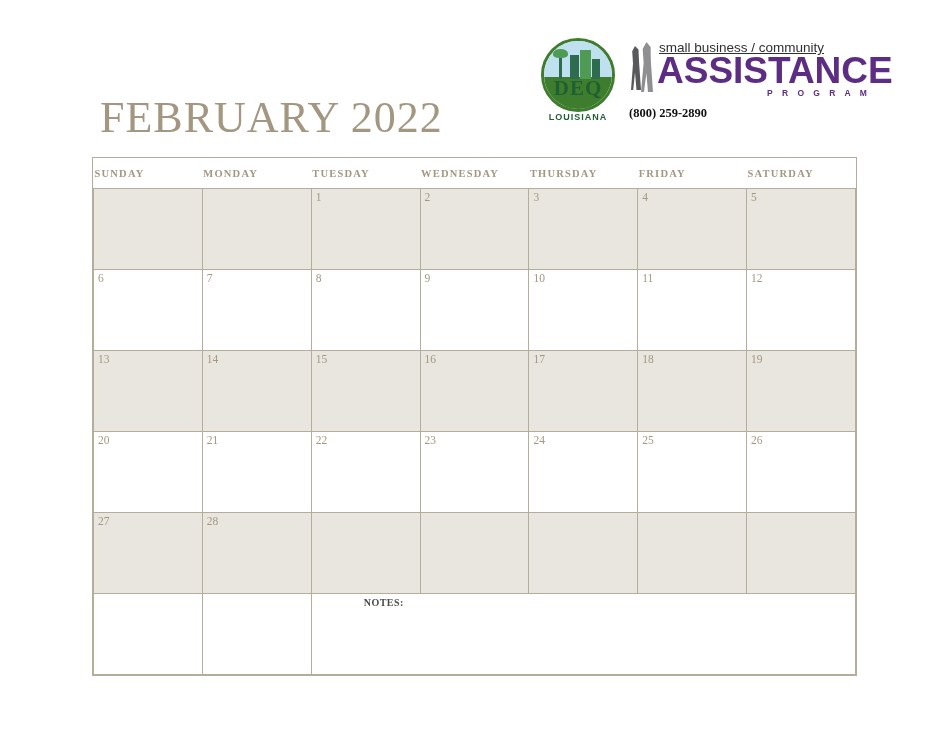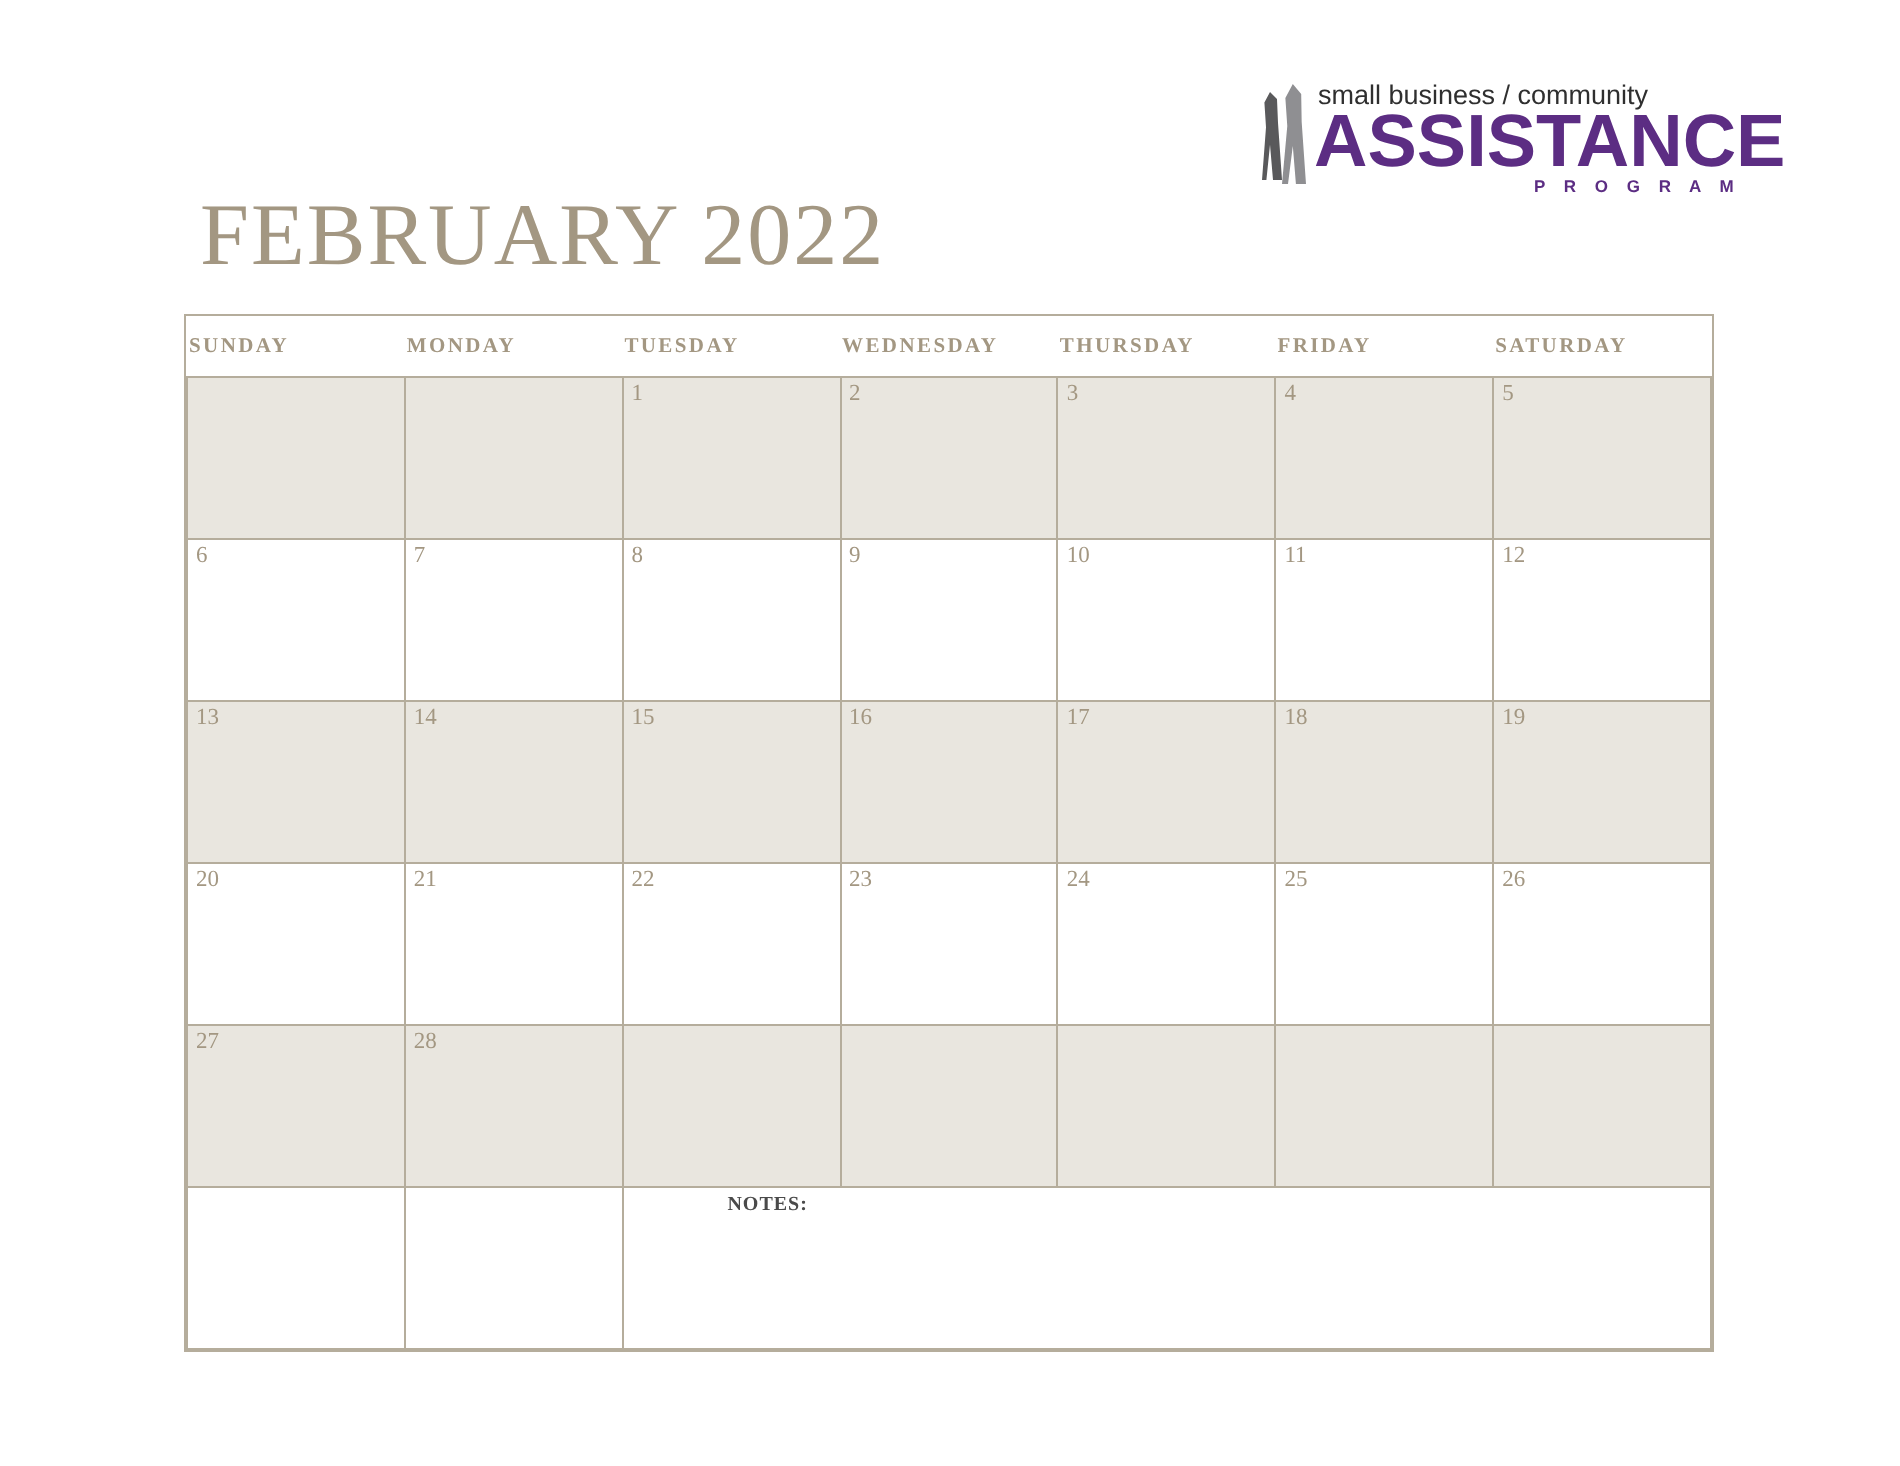--- a/index.html
+++ b/index.html
@@ -157,20 +157,21 @@
     clip-path: polygon(45% 0%, 80% 10%, 82% 38%, 100% 100%, 58% 100%, 45% 62%, 25% 100%, 0% 100%, 22% 42%, 14% 14%);
   }
   .sbap-top {
     position: absolute;
     left: 30px;
     top: 0px;
     font-family: "Liberation Sans", sans-serif;
     font-size: 13.5px;
     color: #2f2f2f;
     white-space: nowrap;
+    text-decoration: underline;
   }
   .sbap-main {
     position: absolute;
     left: 28px;
     top: 14px;
     font-family: "Liberation Sans", sans-serif;
     font-weight: bold;
     font-size: 37px;
     line-height: 33px;
     letter-spacing: 0px;
@@ -265,32 +266,46 @@
 <body>
 
 <div class="page">
 
   <div class="header">
 
     <div class="month-title">FEBRUARY 2022</div>
 
     <div class="logo-block">
 
+      <div class="deq-seal">
+        <div class="seal-circle">
+          <div class="seal-sky"></div>
+          <div class="seal-ground"></div>
+          <div class="seal-bld seal-b1"></div>
+          <div class="seal-bld seal-b2"></div>
+          <div class="seal-bld seal-b3"></div>
+          <div class="seal-palm"></div>
+          <div class="seal-palm-top"></div>
+        </div>
+        <div class="seal-deq">DEQ</div>
+        <div class="seal-la">LOUISIANA</div>
+      </div>
 
       <div class="sbap-logo">
         <div class="sbap-figure">
           <div class="fig-a"></div>
           <div class="fig-b"></div>
         </div>
         <div class="sbap-top">small business / community</div>
         <div class="sbap-main">ASSISTANCE</div>
         <div class="sbap-sub">P R O G R A M</div>
       </div>
 
       <div class="contact">
+        <div>(800) 259-2890</div>
       </div>
 
     </div>
   </div>
 
   <div class="calendar">
     <table class="cal">
       <thead>
         <tr>
           <th>SUNDAY</th>

